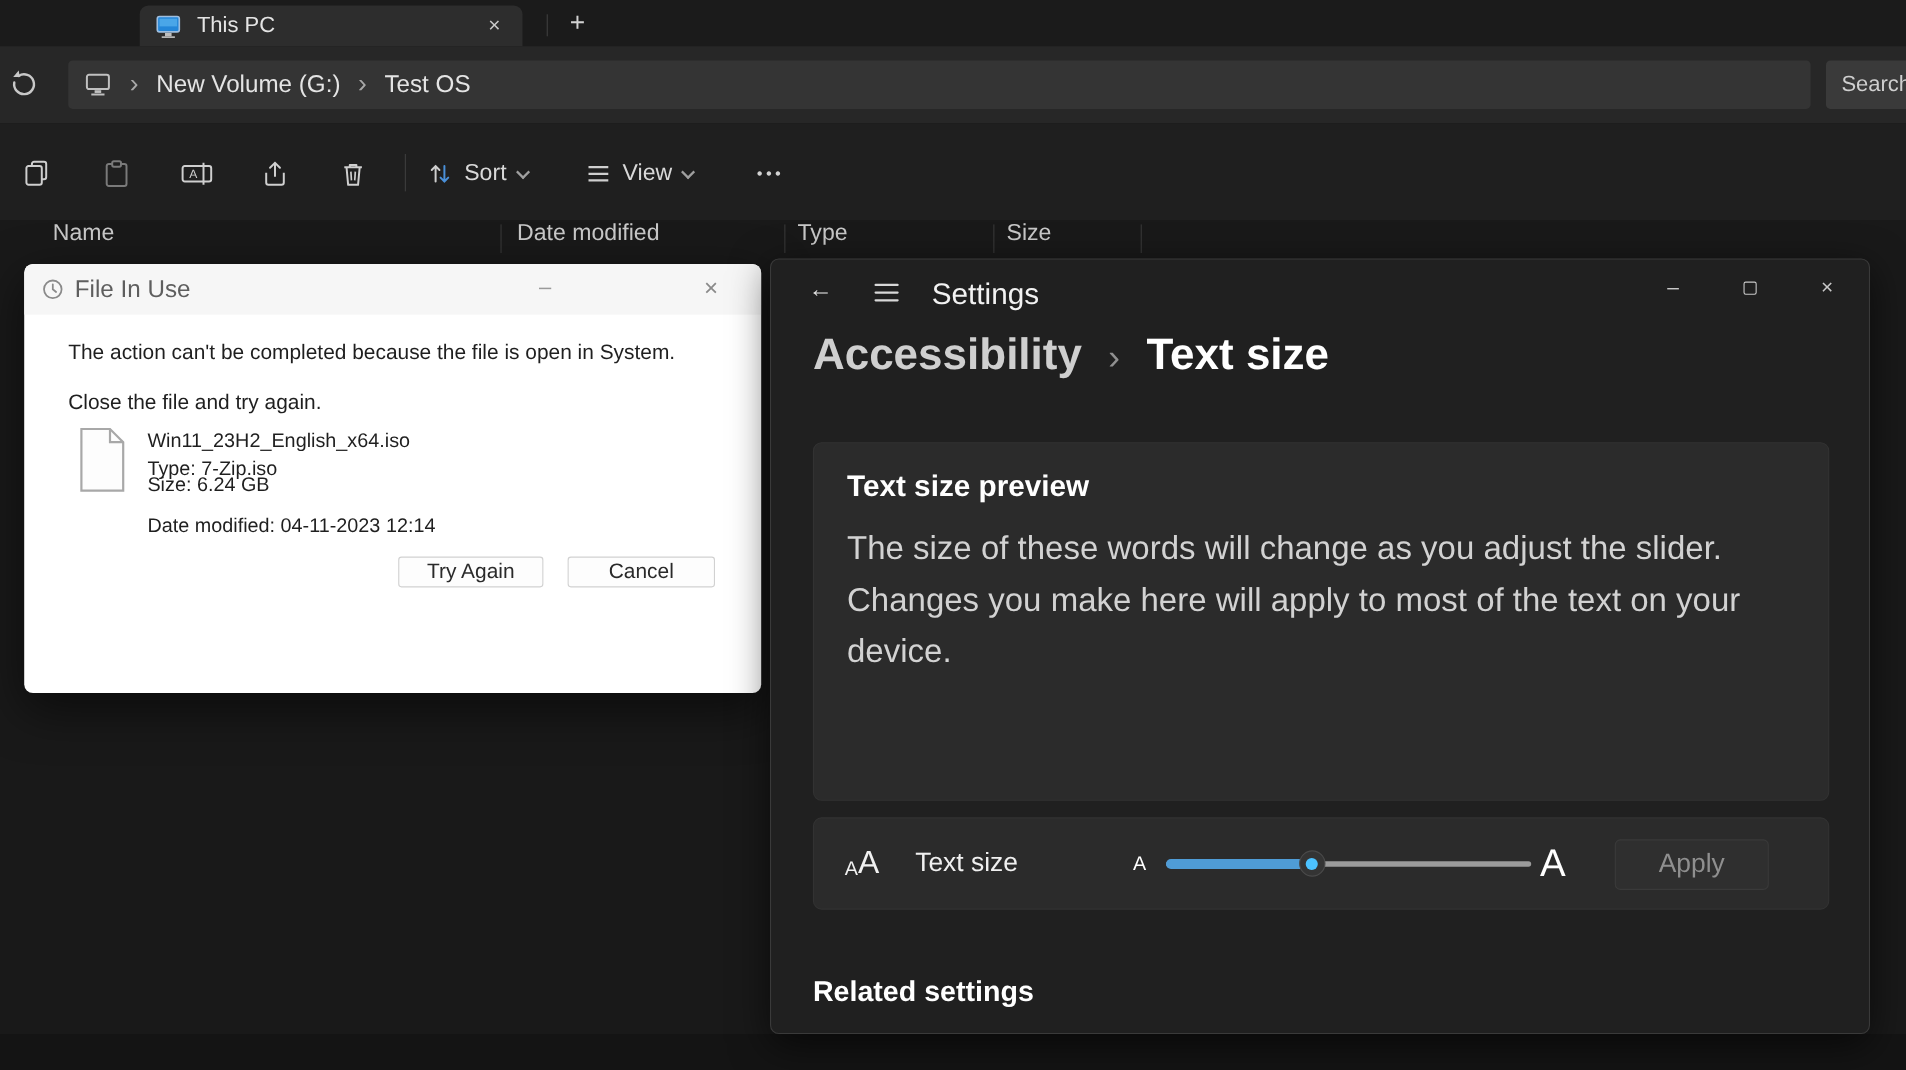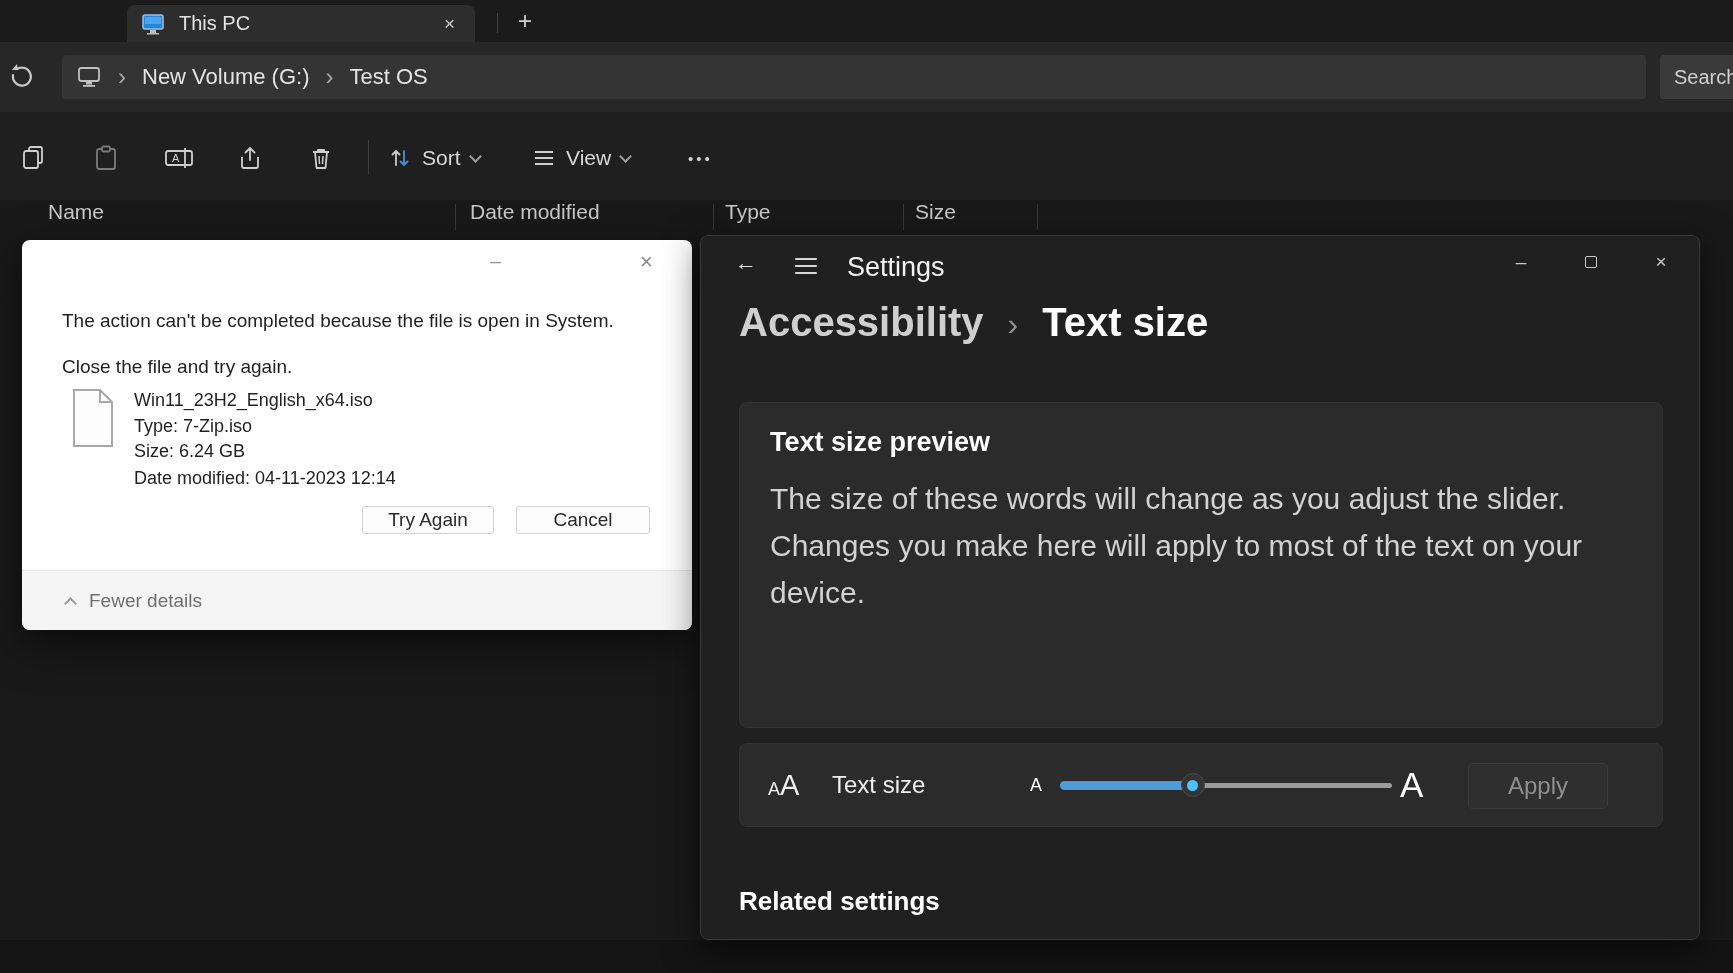--- a/index.html
+++ b/index.html
@@ -195,44 +195,49 @@
   <div class="colhdr" style="left:725px;">Type</div>
   <div class="colhdr" style="left:915px;">Size</div>
   <div class="colsep" style="left:455px;"></div>
   <div class="colsep" style="left:713px;"></div>
   <div class="colsep" style="left:903px;"></div>
   <div class="colsep" style="left:1037px;"></div>
 
   <div class="below-strip"></div>
 
   <div class="dialog">
+    <div class="dlg-title">
+      <span>
+        <svg width="20" height="20" viewBox="0 0 20 20">
+          <circle cx="10" cy="10" r="8" fill="none" stroke="#8a8a8a" stroke-width="1.6"></circle>
+          <path d="M10 5.5 V10 l3 2.5" fill="none" stroke="#8a8a8a" stroke-width="1.6" stroke-linecap="round"></path>
+        </svg>
+      </span>
+      <span class="dlg-title-text">File In Use</span>
+    </div>
     <span class="dlg-min">–</span>
     <span class="dlg-close">×</span>
 
     <div class="dlg-text" style="left:40px;top:70px;">The action can't be completed because the file is open in System.</div>
     <div class="dlg-text" style="left:40px;top:116px;">Close the file and try again.</div>
 
     <div style="position:absolute;left:48px;top:148px;">
       <svg width="46" height="60" viewBox="0 0 46 60">
         <path d="M4 2 H30 L42 14 V58 H4 Z" fill="#fdfdfd" stroke="#a8a8a8" stroke-width="2"></path>
         <path d="M30 2 V14 H42" fill="none" stroke="#a8a8a8" stroke-width="2"></path>
       </svg>
     </div>
     <div class="dlg-info" style="top:148px;">Win11_23H2_English_x64.iso</div>
     <div class="dlg-info" style="top:174px;">Type: 7-Zip.iso</div>
-    <div class="dlg-info" style="top:199px;text-align:center;">Size: 6.24 GB</div>
+    <div class="dlg-info" style="top:188px;text-align:center;">Size: 6.24 GB</div>
     <div class="dlg-info" style="top:226px;">Date modified: 04-11-2023 12:14</div>
 
     <div class="dlg-btn" style="left:340px;width:132px;">Try Again</div>
     <div class="dlg-btn" style="left:494px;width:134px;">Cancel</div>
 
-    <div class="dlg-footer">
-      <span class="chev-up"></span>
-      <span class="dlg-footer-text">Fewer details</span>
-    </div>
   </div>
 
   <div class="settings">
     <span class="s-back">←</span>
     <span class="s-menu">
         <i></i>
         <i></i>
         <i></i>
       </span>
     <span class="s-title">Settings</span>

